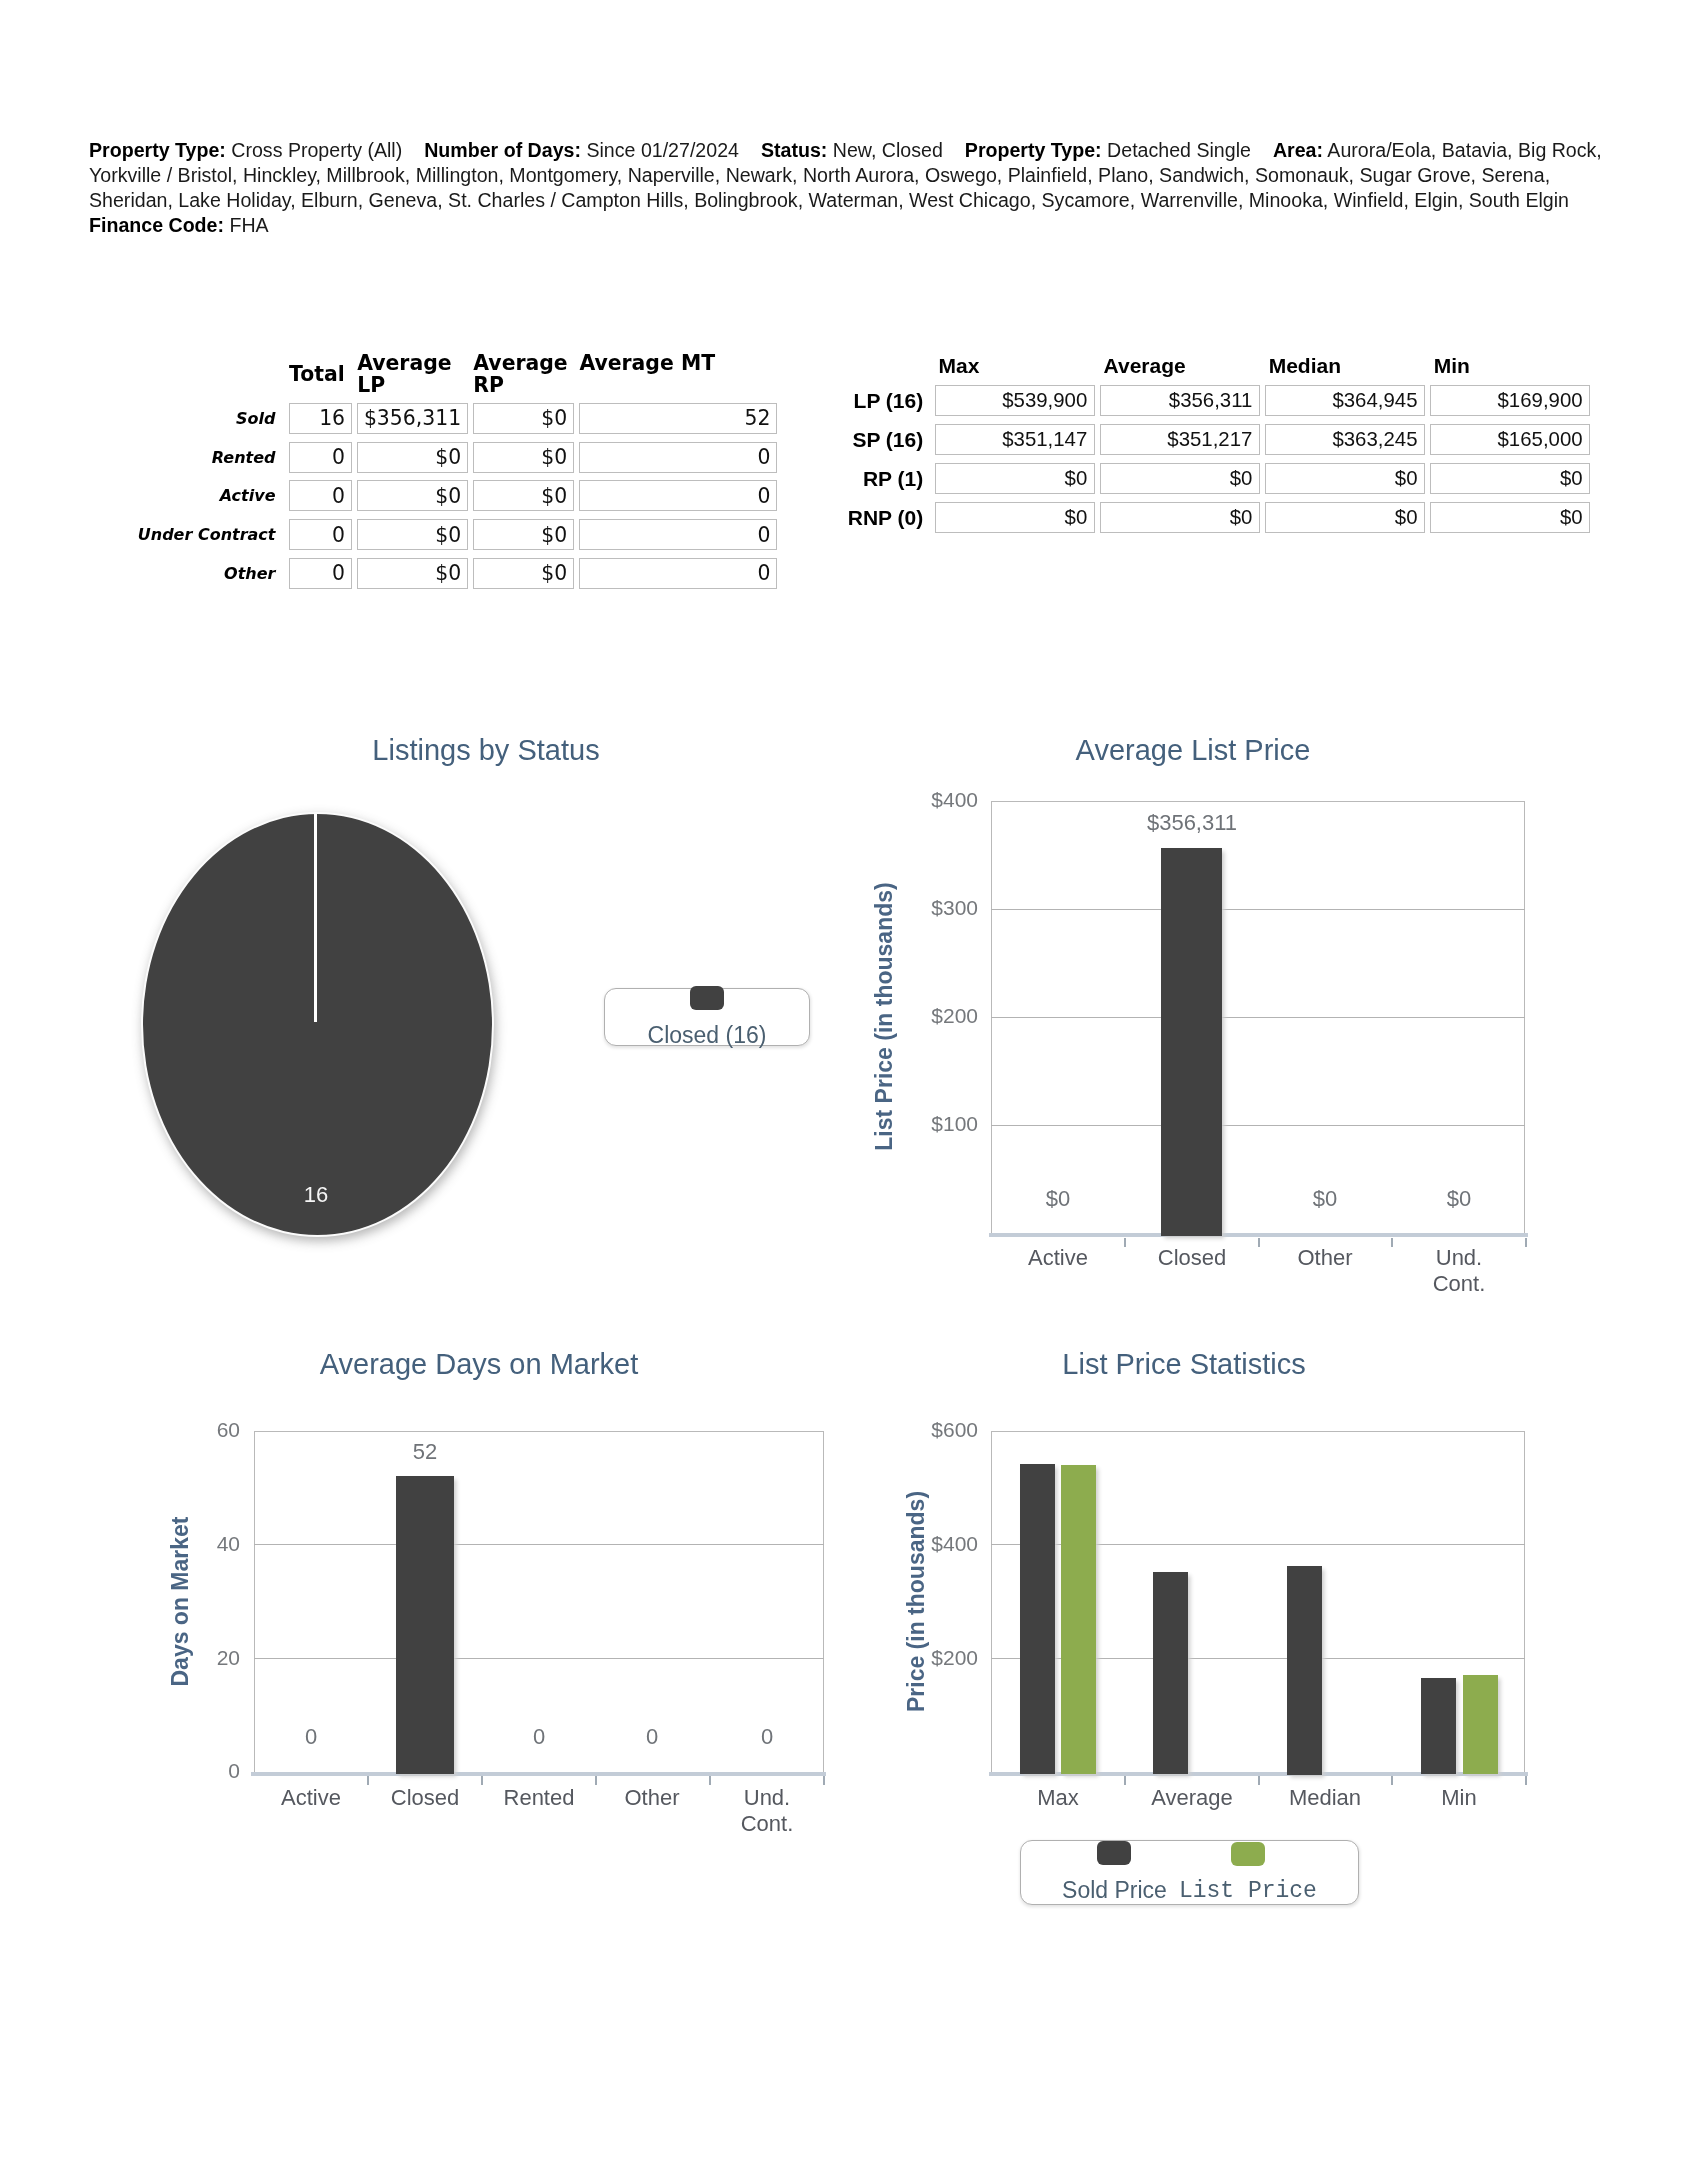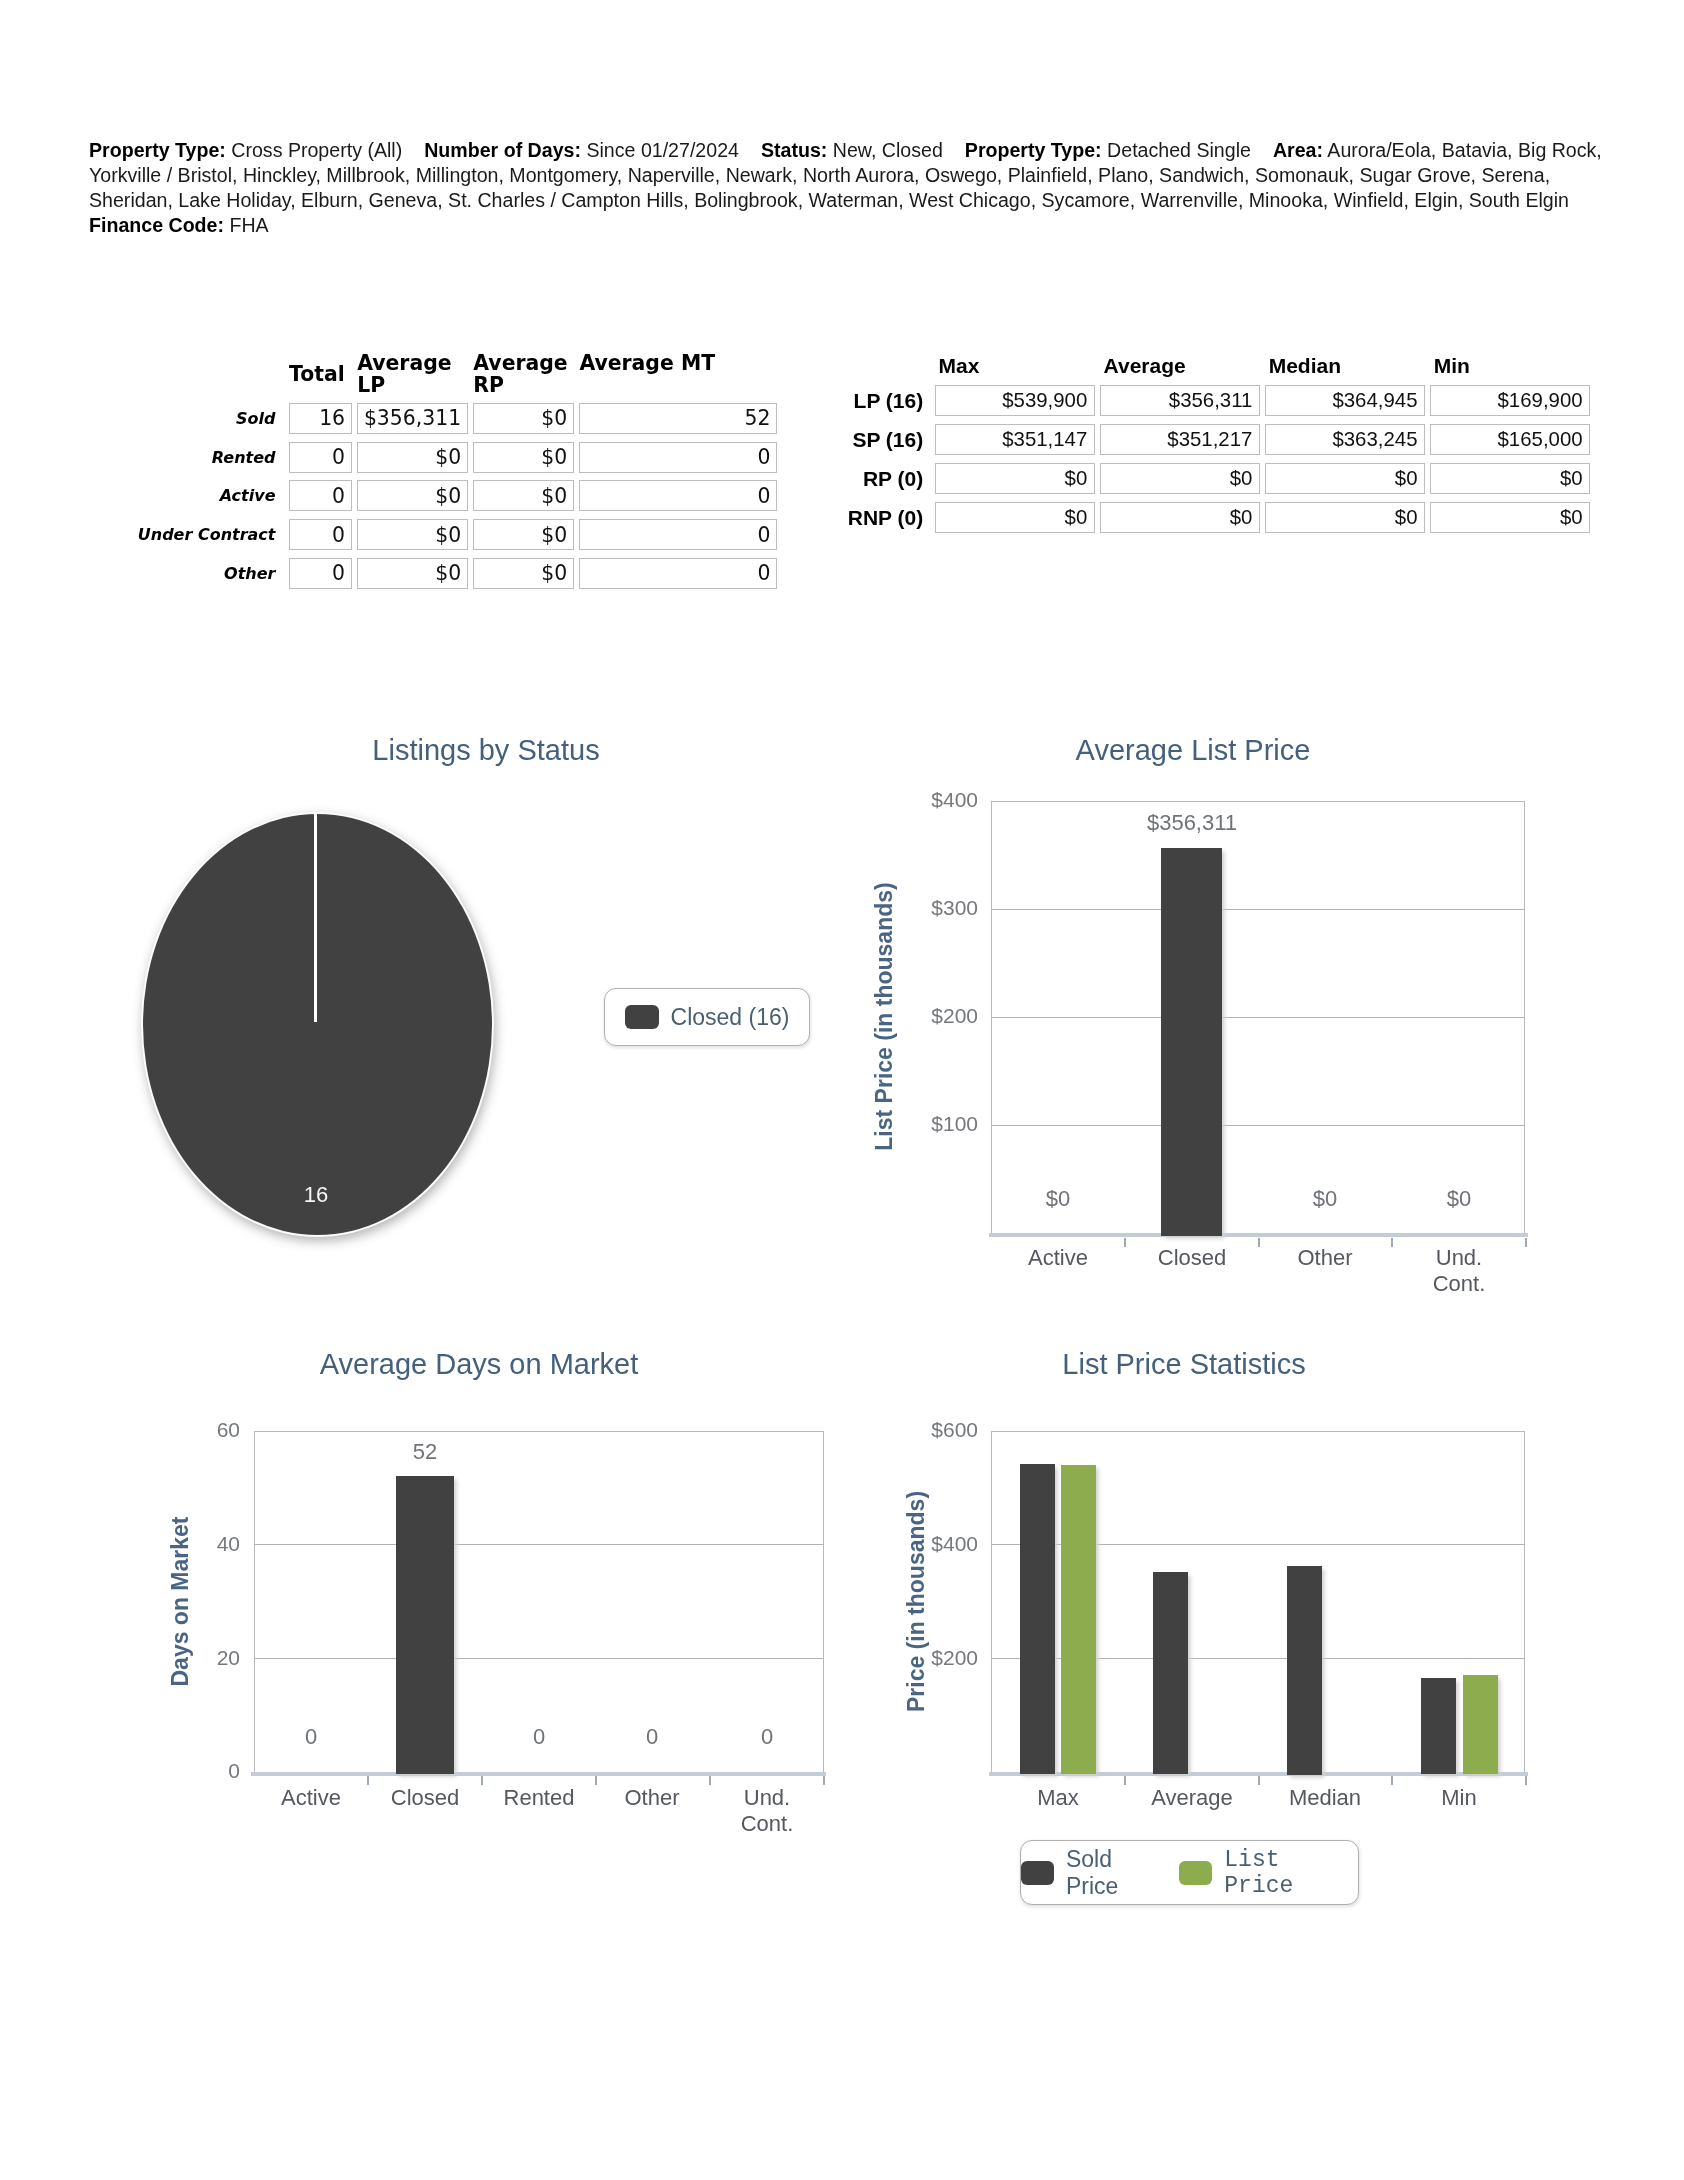--- a/index.html
+++ b/index.html
@@ -33,21 +33,21 @@
   .catlab{position:absolute;width:128px;text-align:center;font-size:22px;line-height:26.4px;
           color:#55585f;white-space:pre-line;transform:translateX(-50%);}
   .vallab{position:absolute;width:145px;text-align:center;font-size:22px;color:#6f7378;transform:translateX(-50%);}
   .plotbox{position:absolute;border:0.9px solid #b9b9b9;border-bottom:none;background:#ffffff;}
   .grid{position:absolute;height:0.9px;background:#b3b3b3;}
   .baseline{position:absolute;height:4.3px;background:#c3ccd7;}
   .stub{position:absolute;width:1.7px;height:8.5px;background:#a0aab4;}
   .bar{position:absolute;box-shadow:3.4px 2.6px 4.3px #cfcfcf;}
   .legend-box{position:absolute;border:1.7px solid #b0b0b0;border-radius:12px;background:#fff;
               display:flex;align-items:center;justify-content:center;gap:13.6px;box-shadow:0.9px 1.7px 3.4px #e2e2e2;}
-  .legend-entry{display:flex;align-items:center;gap:12px;}
+  .legend-entry{display:flex;align-items:center;gap:12px;flex-direction:column;}
   .legend-swatch{width:34px;height:24px;border-radius:6px;}
   .legend-text{font-size:23px;color:#4a5f70;}
   .pie{position:absolute;border-radius:50%;border:2.6px solid #fbfbfb;box-shadow:1.7px 4.3px 10.2px rgba(90,90,90,.45);}
   .pie-sep{position:absolute;background:#ffffff;}
   .pie-label{position:absolute;transform:translateX(-50%);font-size:22px;color:#f5f5f5;}
 </style>
 </head>
 <body>
 
 <div class="page">
@@ -95,21 +95,21 @@
       <div class="rlabel">LP (16)</div>
       <div class="vbox">$539,900</div>
       <div class="vbox">$356,311</div>
       <div class="vbox">$364,945</div>
       <div class="vbox">$169,900</div>
       <div class="rlabel">SP (16)</div>
       <div class="vbox">$351,147</div>
       <div class="vbox">$351,217</div>
       <div class="vbox">$363,245</div>
       <div class="vbox">$165,000</div>
-      <div class="rlabel">RP (0)</div>
+      <div class="rlabel">RP (1)</div>
       <div class="vbox">$0</div>
       <div class="vbox">$0</div>
       <div class="vbox">$0</div>
       <div class="vbox">$0</div>
       <div class="rlabel">RNP (0)</div>
       <div class="vbox">$0</div>
       <div class="vbox">$0</div>
       <div class="vbox">$0</div>
       <div class="vbox">$0</div>
     </div>

